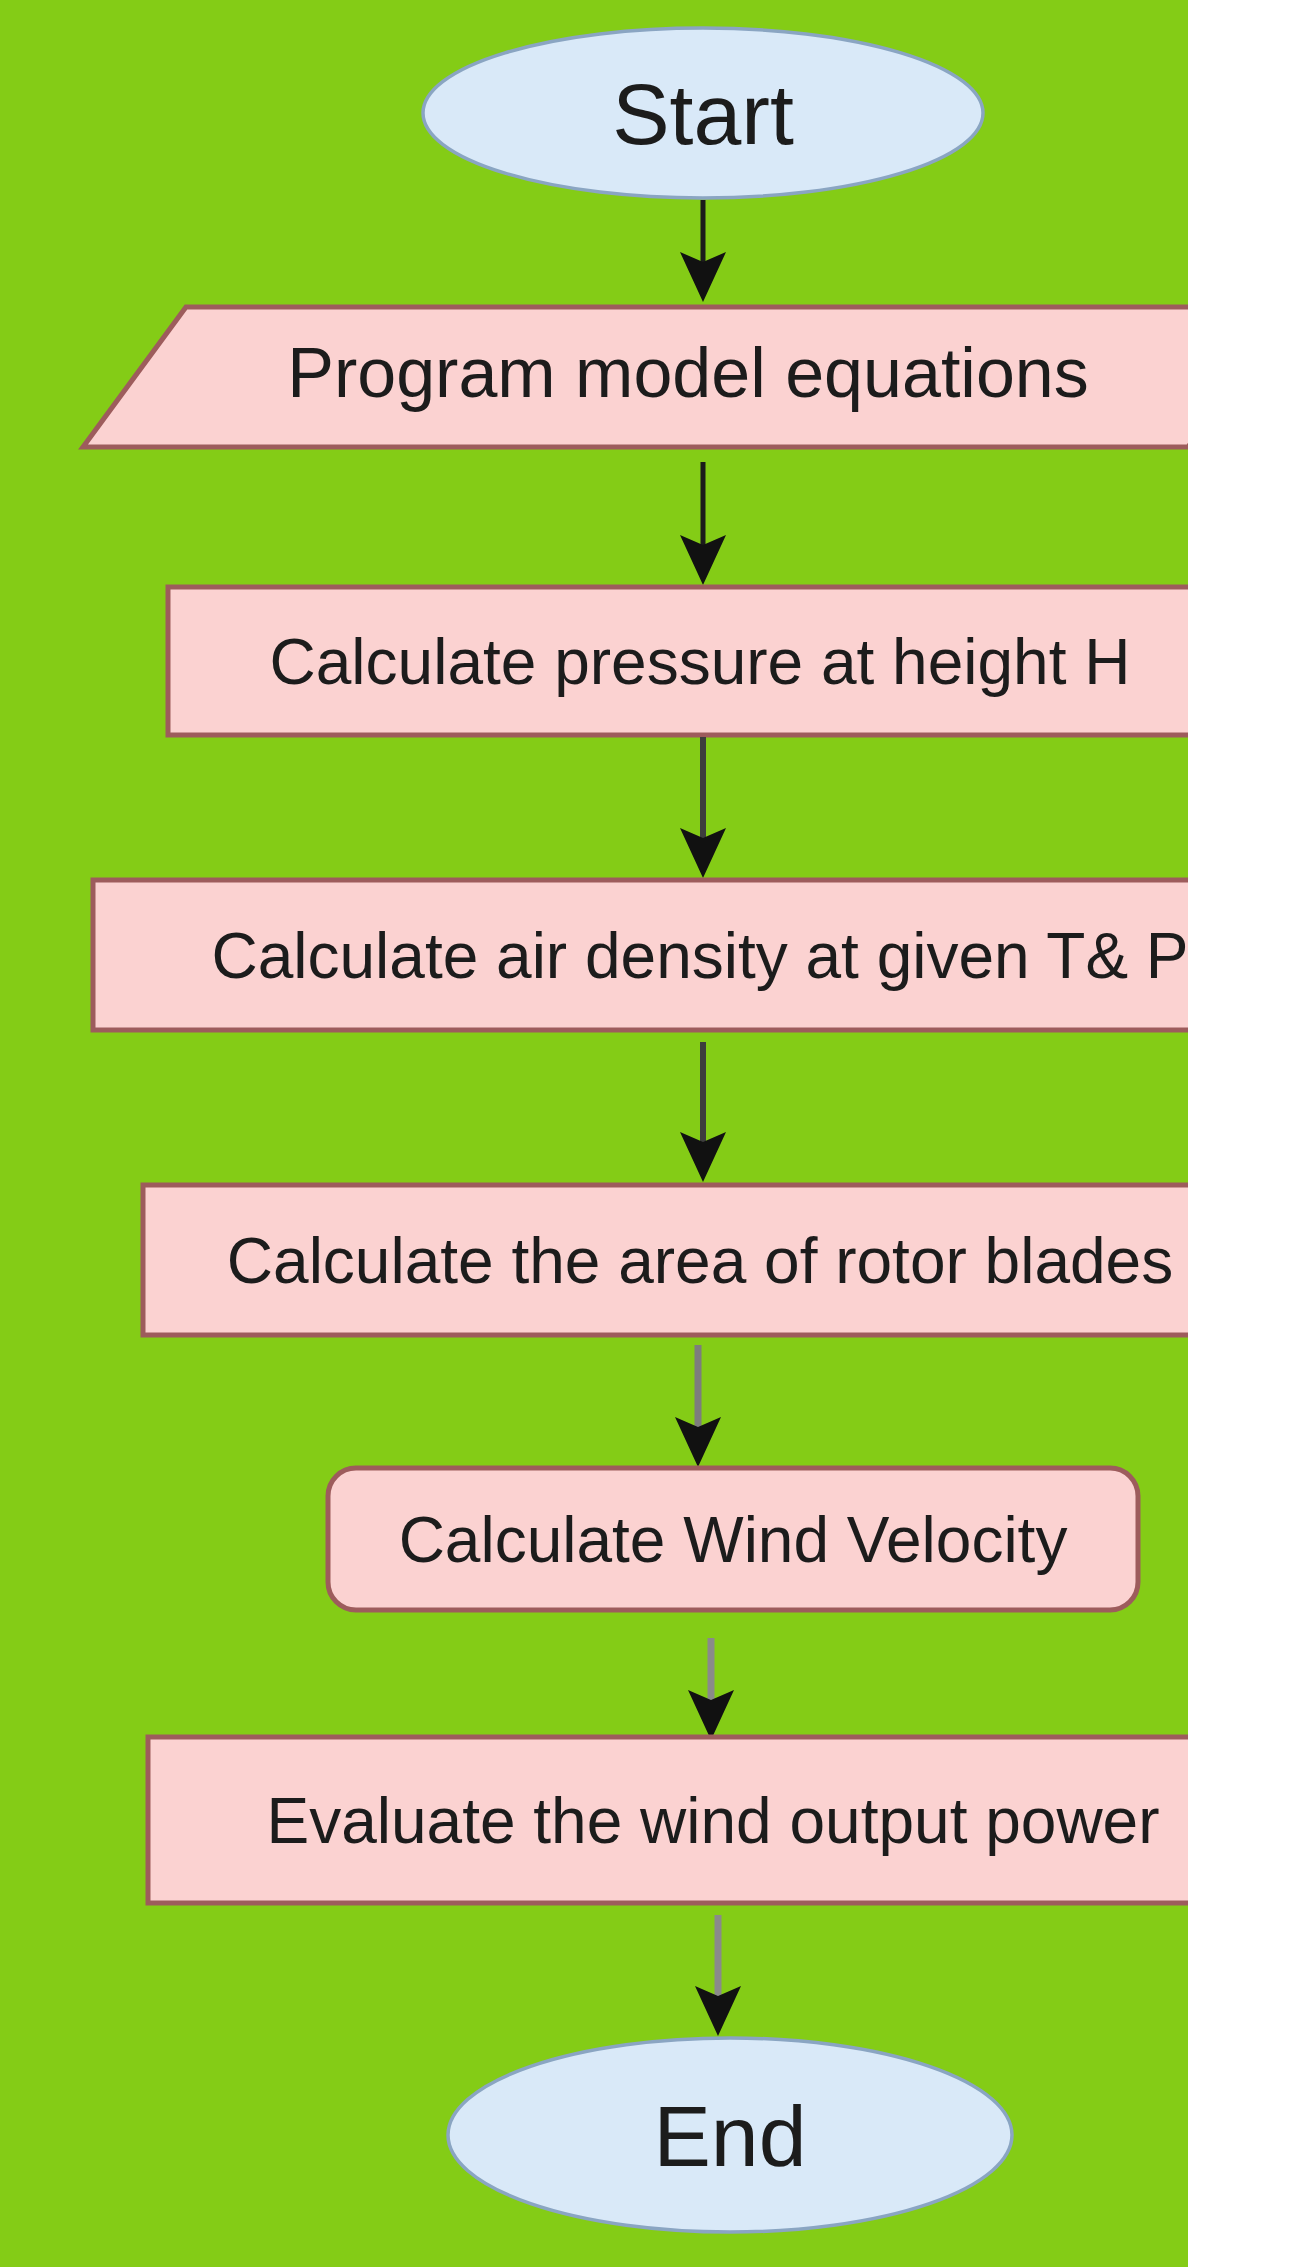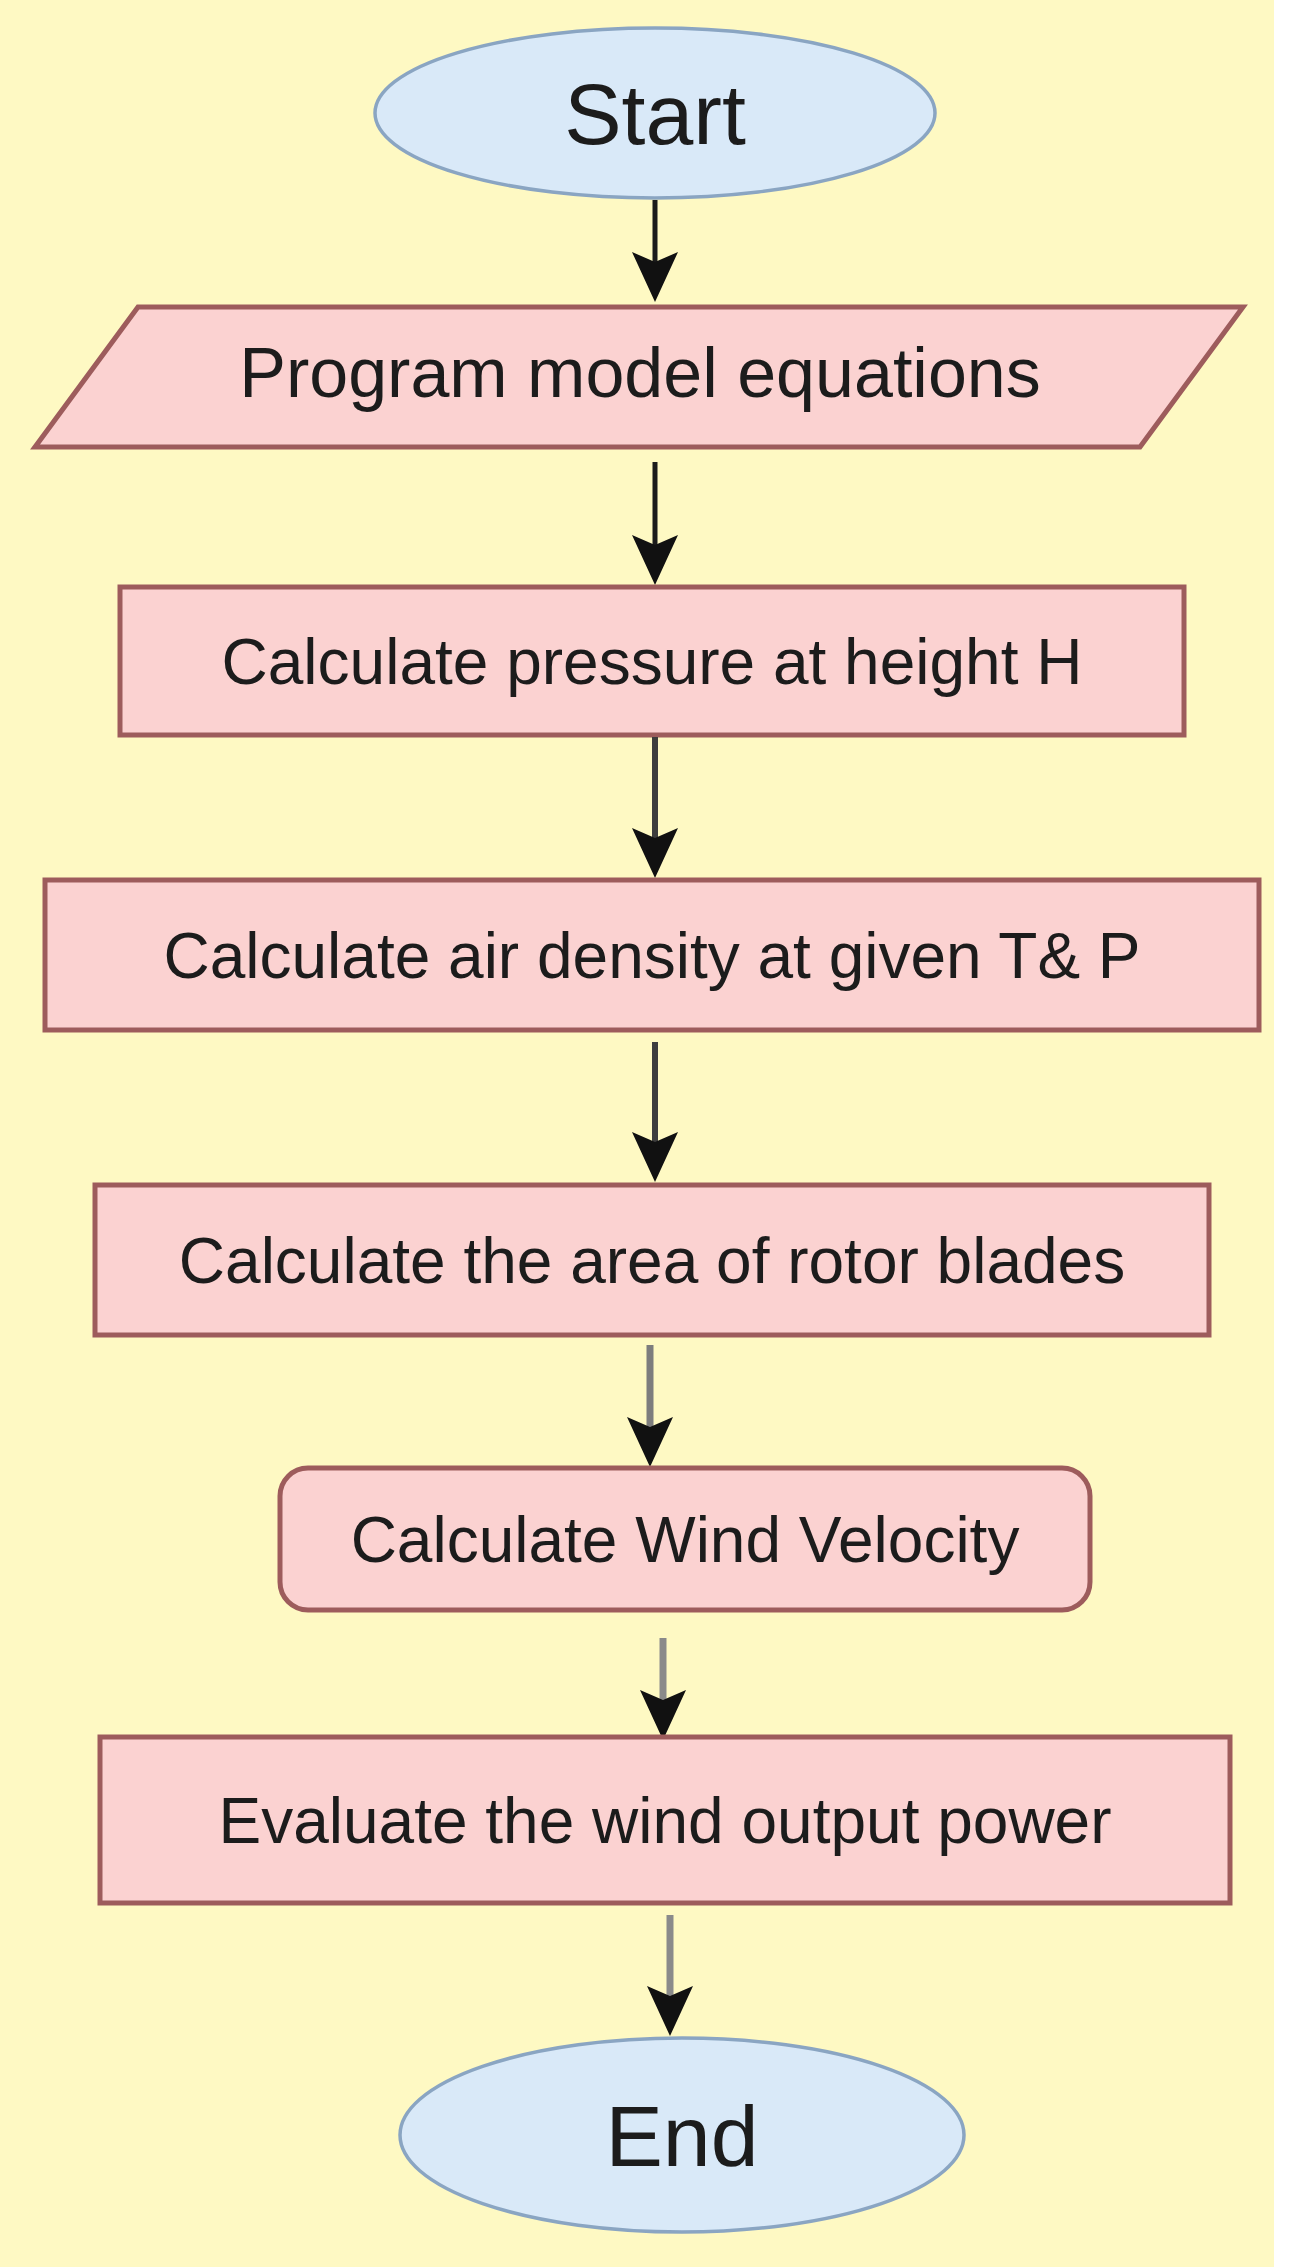--- a/index.html
+++ b/index.html
@@ -1,25 +1,26 @@
 <!DOCTYPE html>
 <html><head>
 <meta charset="utf-8">
 <style>
   html, body {
     margin: 0;
     padding: 0;
     background: #ffffff;
   }
   .canvas {
-    width: 1274px;
+    width: 1140px;
     height: 2267px;
-    background: #fef9c3;
+    background: #84cc16;
     position: relative;
     overflow: hidden;
+    padding-left: 48px;
   }
   svg {
     display: block;
   }
   .node-label {
     font-family: "Liberation Sans", sans-serif;
     font-size: 64px;
     fill: #1c1c1c;
     text-anchor: middle;
   }

